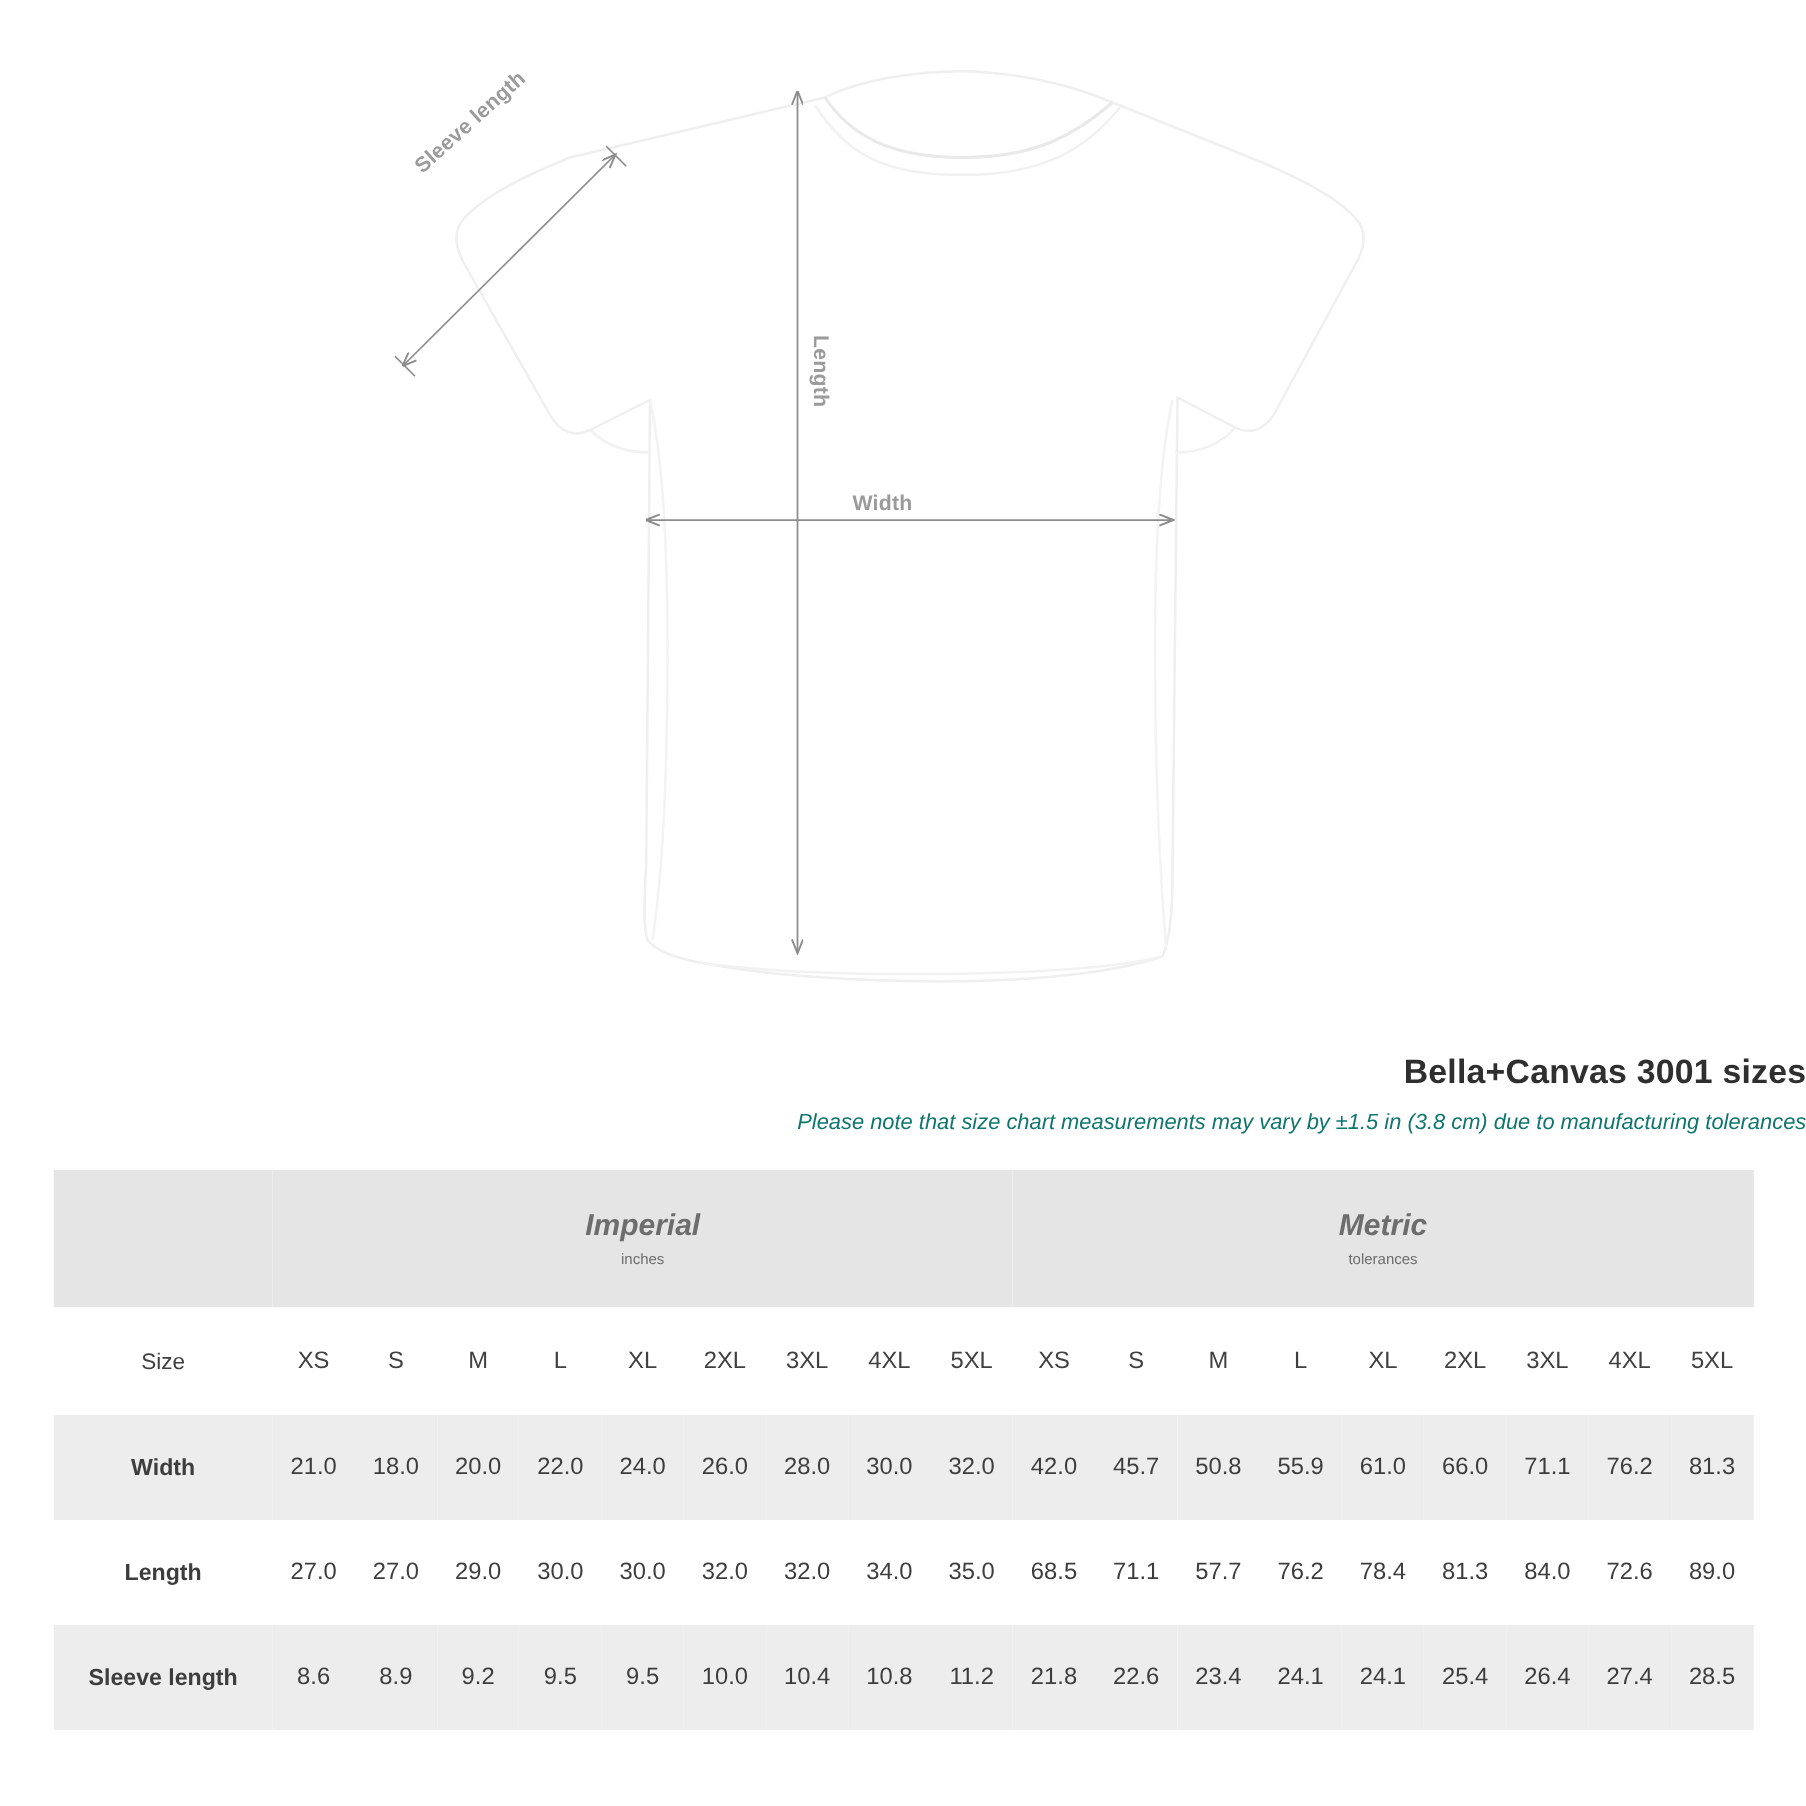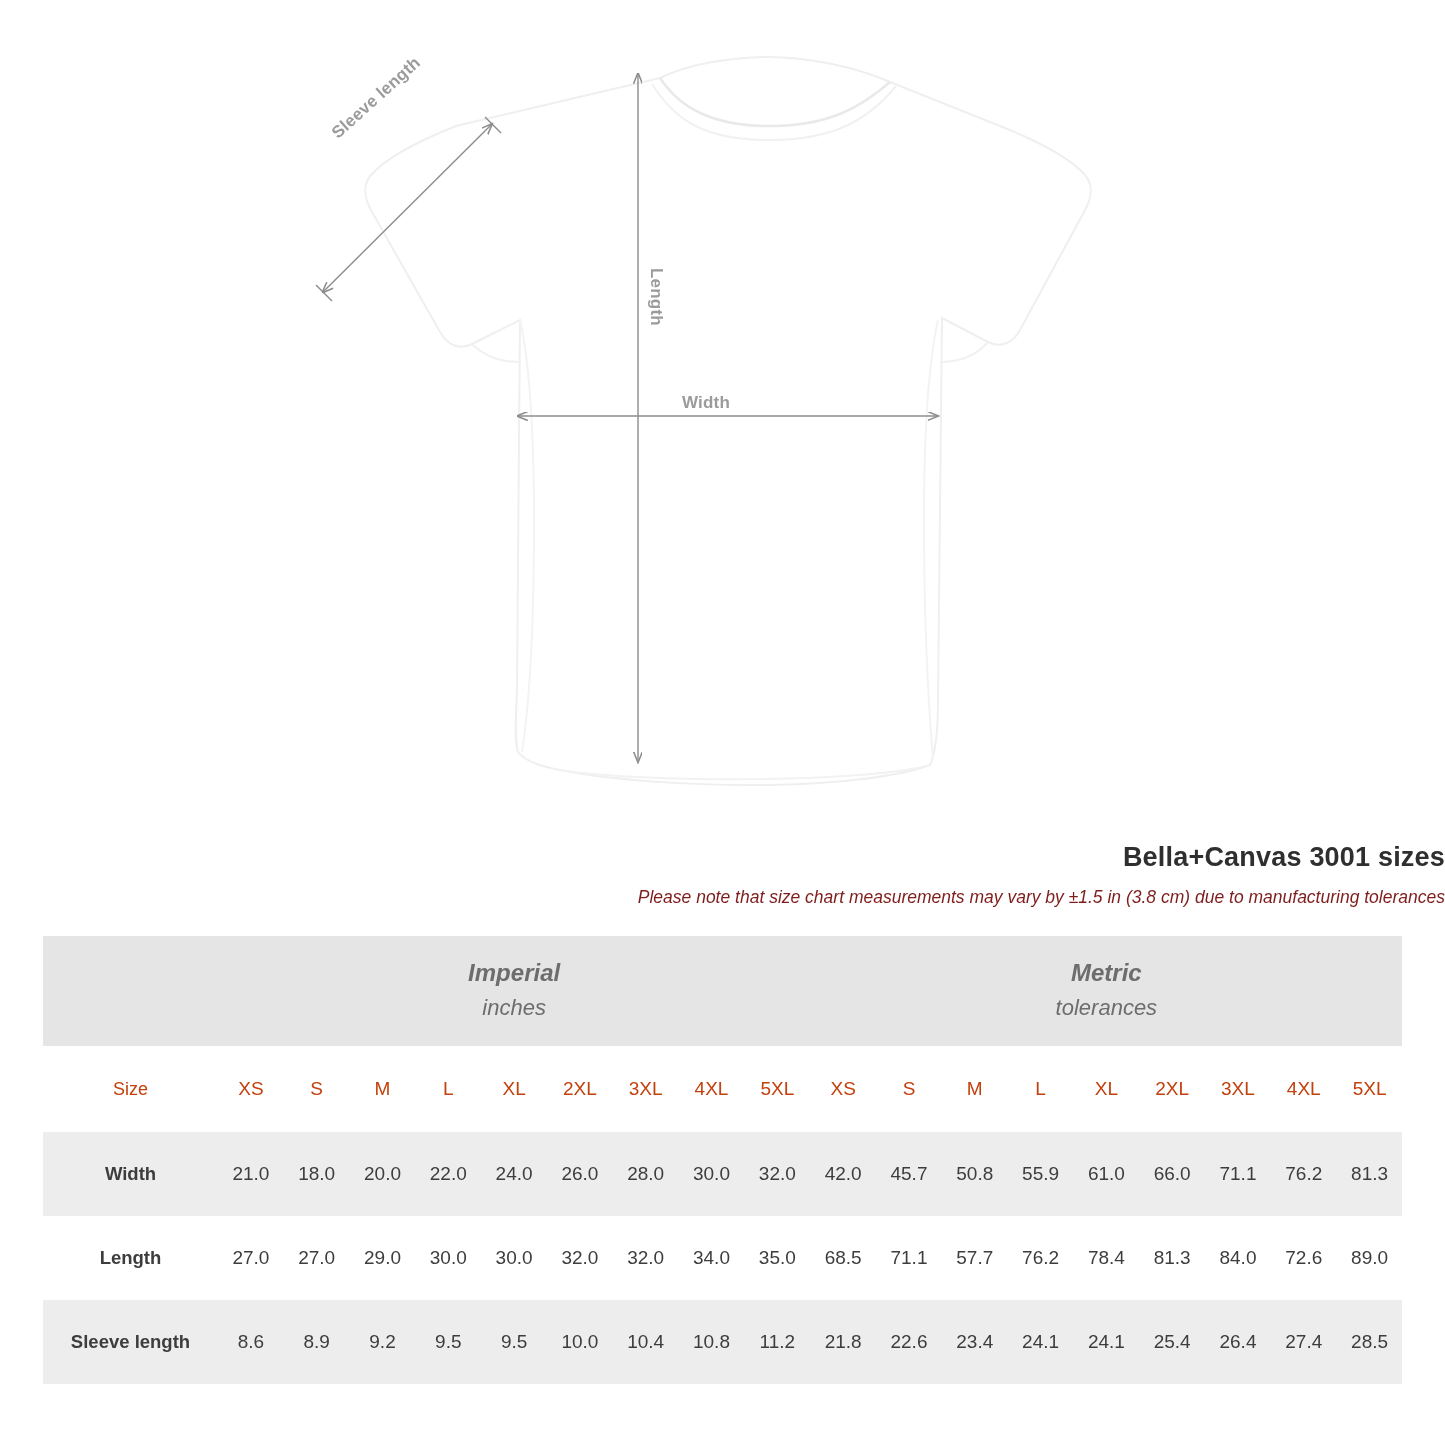--- a/index.html
+++ b/index.html
@@ -70,21 +70,21 @@
   .chart-title {
     font-size: 27px;
     font-weight: bold;
     color: #2f2f2f;
     letter-spacing: 0.2px;
   }
   .chart-note {
     margin-top: 14px;
     font-size: 17.5px;
     font-style: italic;
-    color: #7f1d1d;
+    color: #0f766e;
   }
 
   
   .table-wrap {
     margin: 28px 43px 0 43px;
   }
   table.size-table {
     border-collapse: collapse;
     width: 1359px;
     table-layout: fixed;
@@ -100,32 +100,31 @@
     background: #e5e5e5;
   }
   .unit-name {
     font-size: 24px;
     font-style: italic;
     font-weight: bold;
     color: #6d6d6d;
     line-height: 1.35;
   }
   .unit-sub {
-    font-size: 22px;
-    font-style: italic;
+    font-size: 12px;
     color: #6d6d6d;
     line-height: 1.6;
   }
 
   .hdr-row td {
     height: 84px;
     background: #ffffff;
     font-size: 19px;
     font-weight: bold;
-    color: #c2410c;
+    color: #404040;
   }
   .hdr-row td.rowlabel {
     font-size: 18px;
   }
 
   .data-row td {
     height: 82px;
     font-size: 19px;
     color: #3d3d3d;
   }

